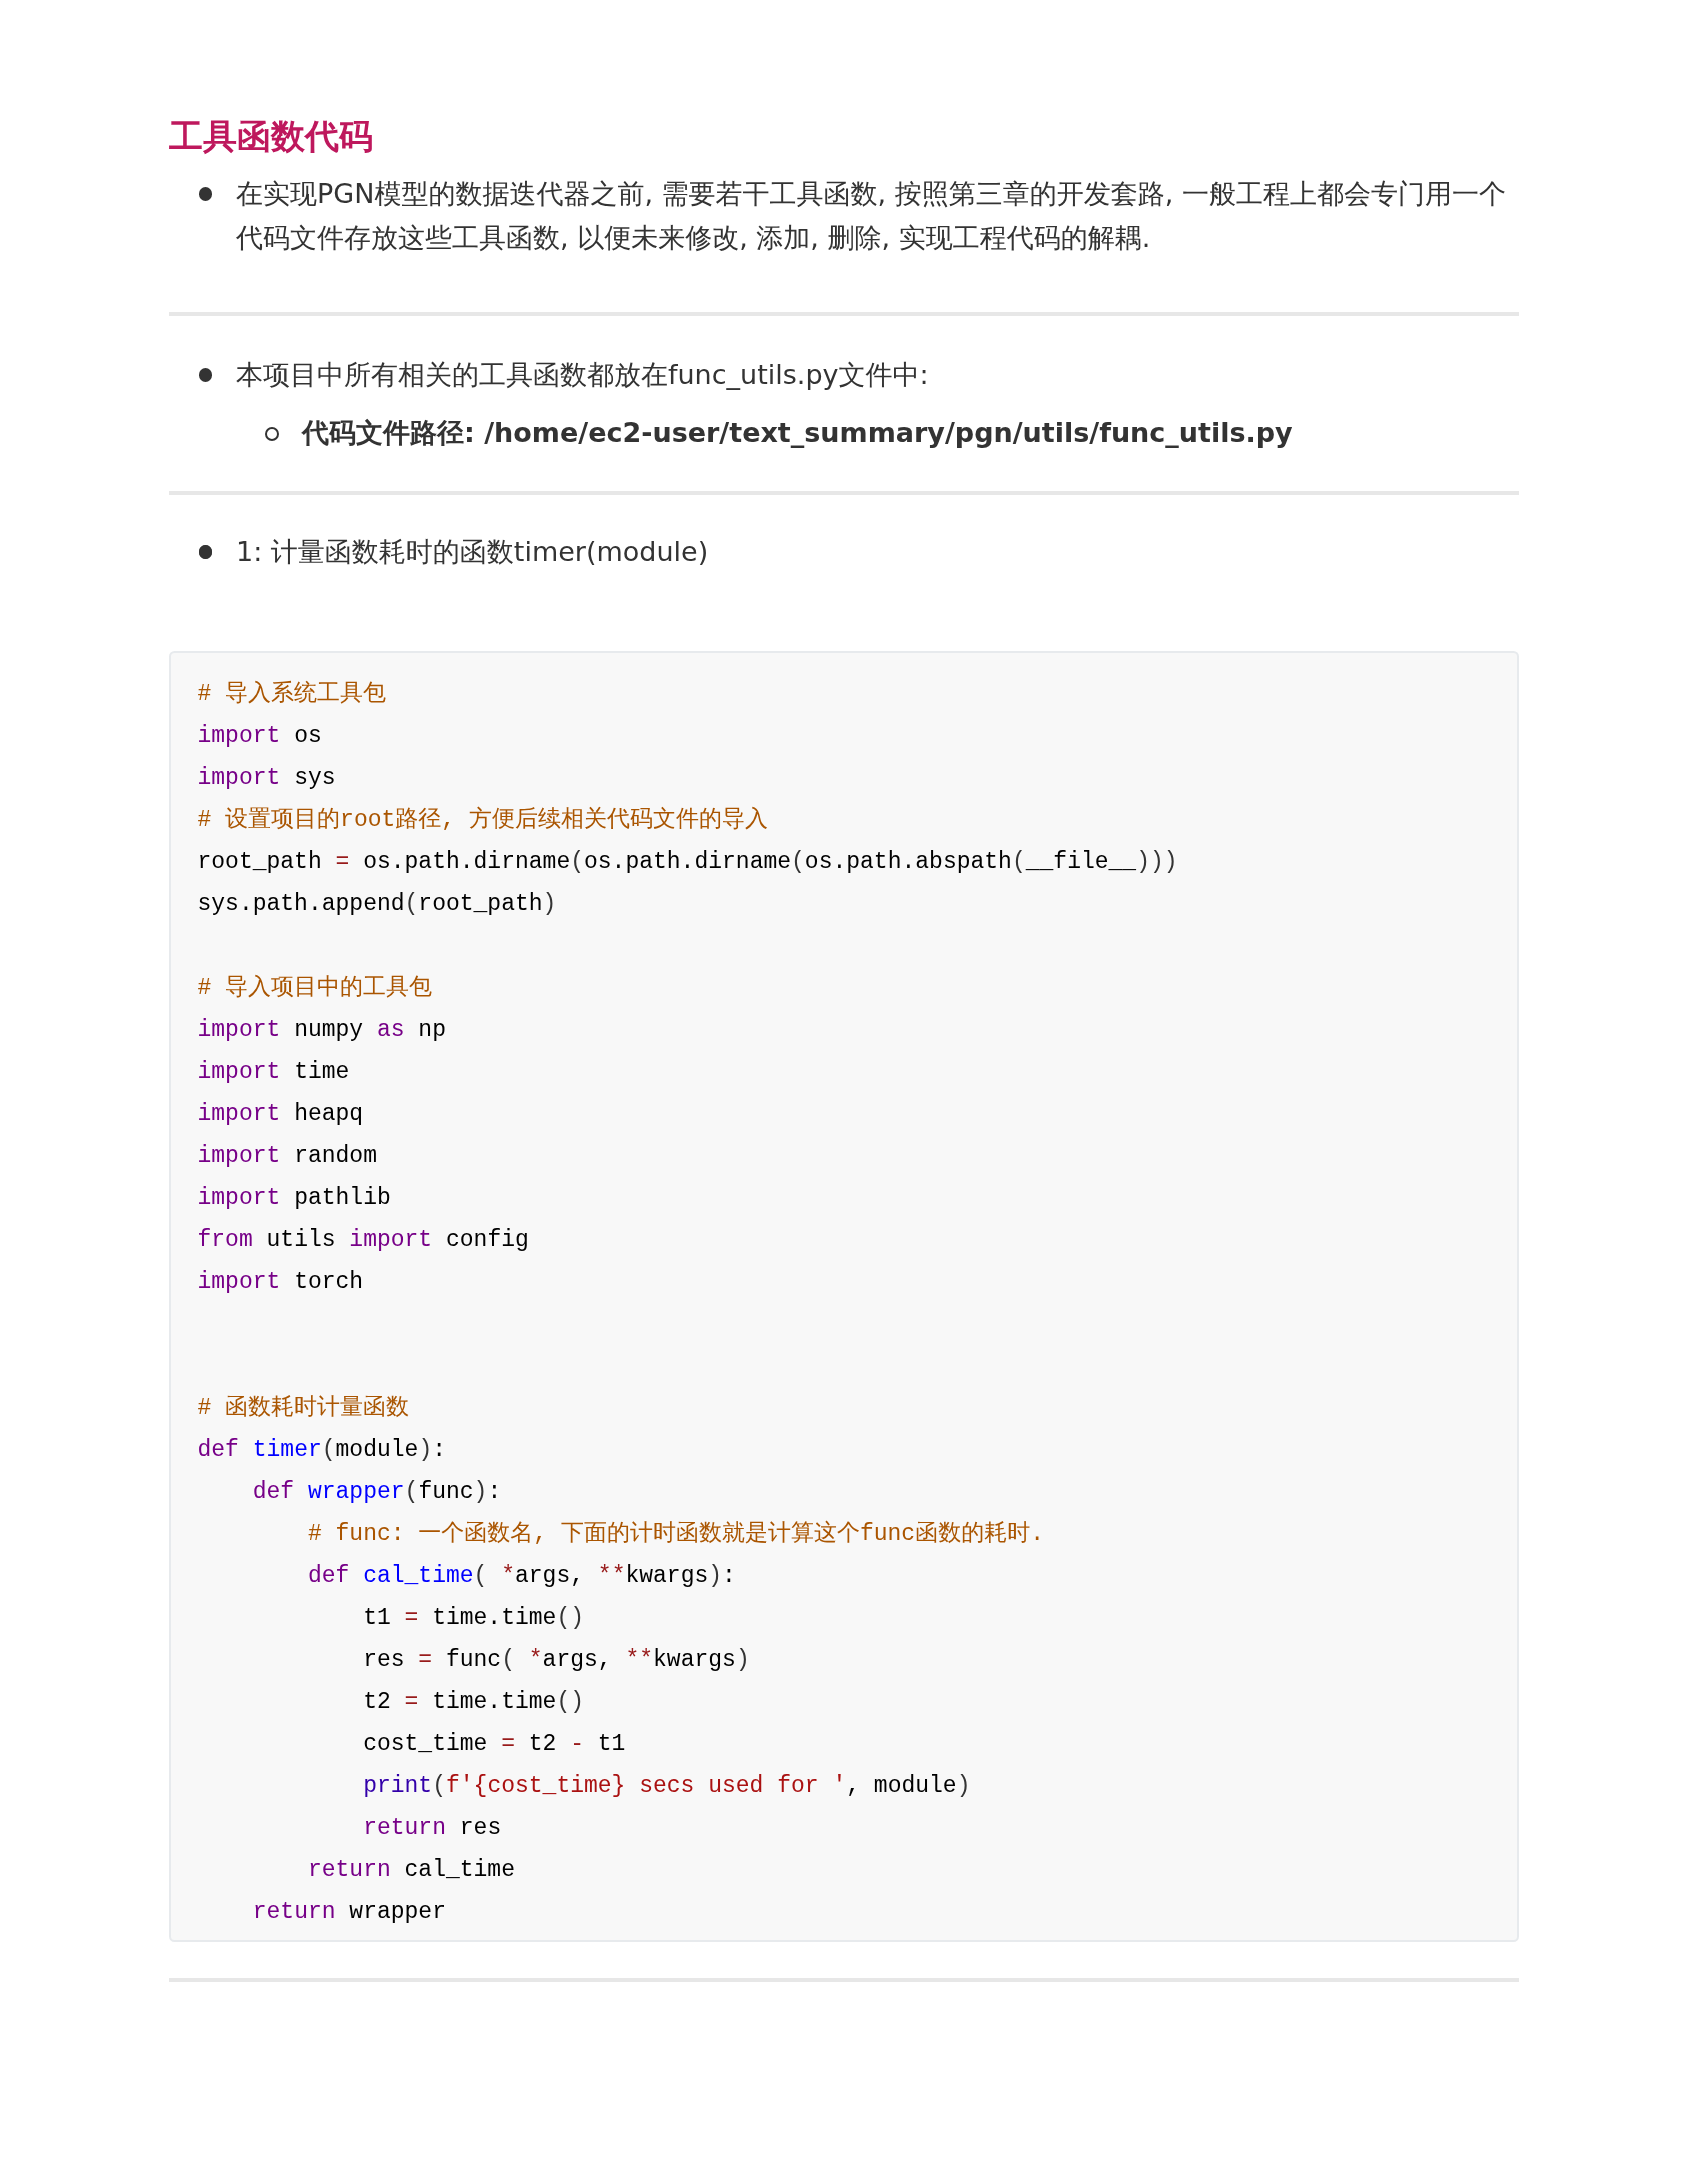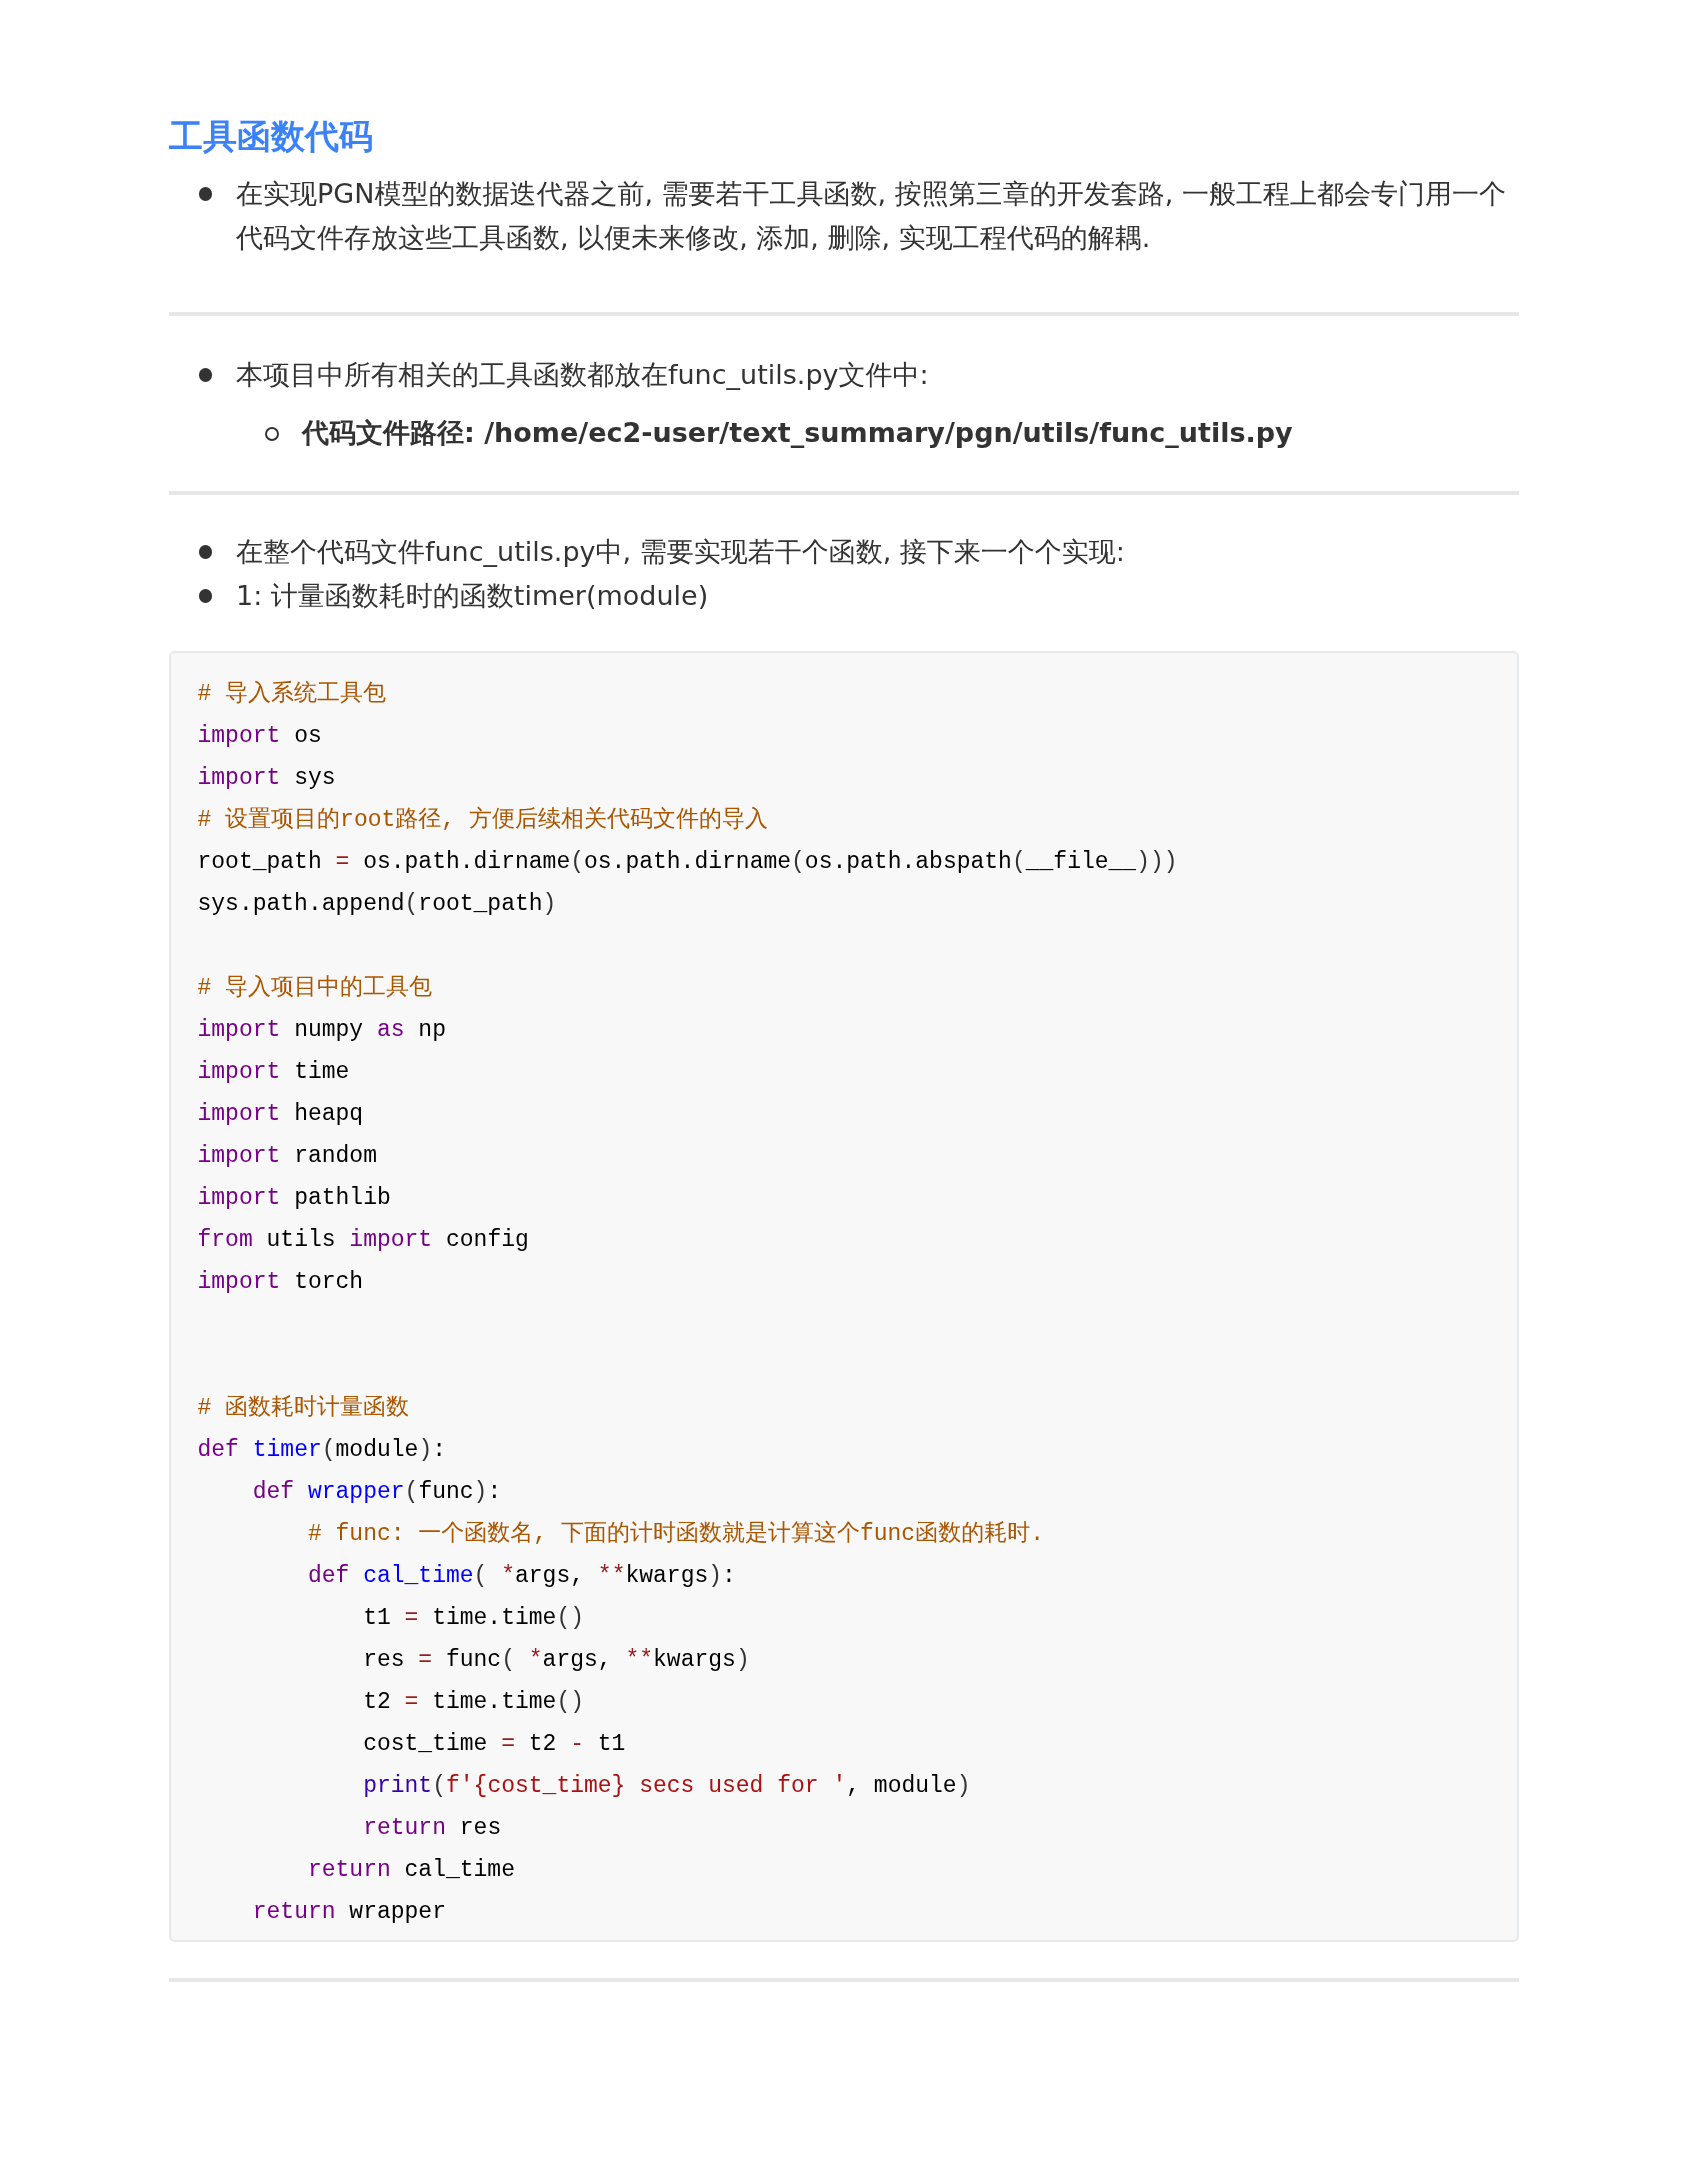--- a/index.html
+++ b/index.html
@@ -1,20 +1,20 @@
 <!DOCTYPE html>
 <html style="font-size:8.8px"><head>
 <meta charset="utf-8">
 <style>
   html, body { margin: 0; padding: 0; background: #ffffff; }
   body { width: 1687px; height: 2183px; position: relative; overflow: hidden;
          font-family: "DejaVu Sans", "Liberation Sans", sans-serif; color: #333333; }
   .content { position: absolute; left: 169px; top: 0; width: 1350px; }
   h2.title { position: absolute; left: 0; top: 110px; margin: 0; font-size: 34px; font-weight: bold;
-             line-height: 53px; color: #3b82f6; white-space: nowrap; }
+             line-height: 53px; color: #be185d; white-space: nowrap; }
   .hr { position: absolute; left: 0; width: 1350px; height: 4.4px; background: #e7e7e7; }
   ul.list { position: absolute; left: 0; margin: 0; padding: 0; list-style: none; width: 1350px; }
   ul.list > li { position: relative; padding-left: 67px; font-size: 27px; line-height: 44px; color: #333333; }
   ul.list > li .bullet { position: absolute; left: 30px; top: 15.4px; width: 13.2px; height: 13.2px;
                          border-radius: 50%; background: #333333; }
   ul.sub { list-style: none; margin: 14.3px 0 0 0; padding: 0; }
   ul.sub > li { position: relative; padding-left: 66px; font-size: 27px; line-height: 44px; font-weight: bold; }
   ul.sub > li .circle { position: absolute; left: 29px; top: 15.4px; width: 10px; height: 10px;
                         border: 2.2px solid #333333; border-radius: 50%; box-sizing: content-box; }
   .code { position: absolute; left: 0; top: 651px; width: 1350px; height: 1291px; box-sizing: border-box;
@@ -57,21 +57,20 @@
         </li>
       </ul>
     </li>
   </ul>
 
   <div class="hr" style="top:491px;"></div>
 
   <ul class="list" style="top:530px;">
     <li>
       <span class="bullet"></span>
-      <span>在整个代码文件func_utils.py中, 需要实现若干个函数, 接下来一个个实现:</span>
     </li>
     <li>
       <span class="bullet"></span>
       <span>1: 计量函数耗时的函数timer(module)</span>
     </li>
   </ul>
 
   <div class="code">
     <pre id="code-pre"><span><span class="tok-comment"># 导入系统工具包</span></span>
 <span><span class="tok-keyword">import</span><span class="tok-plain"> os</span></span>

